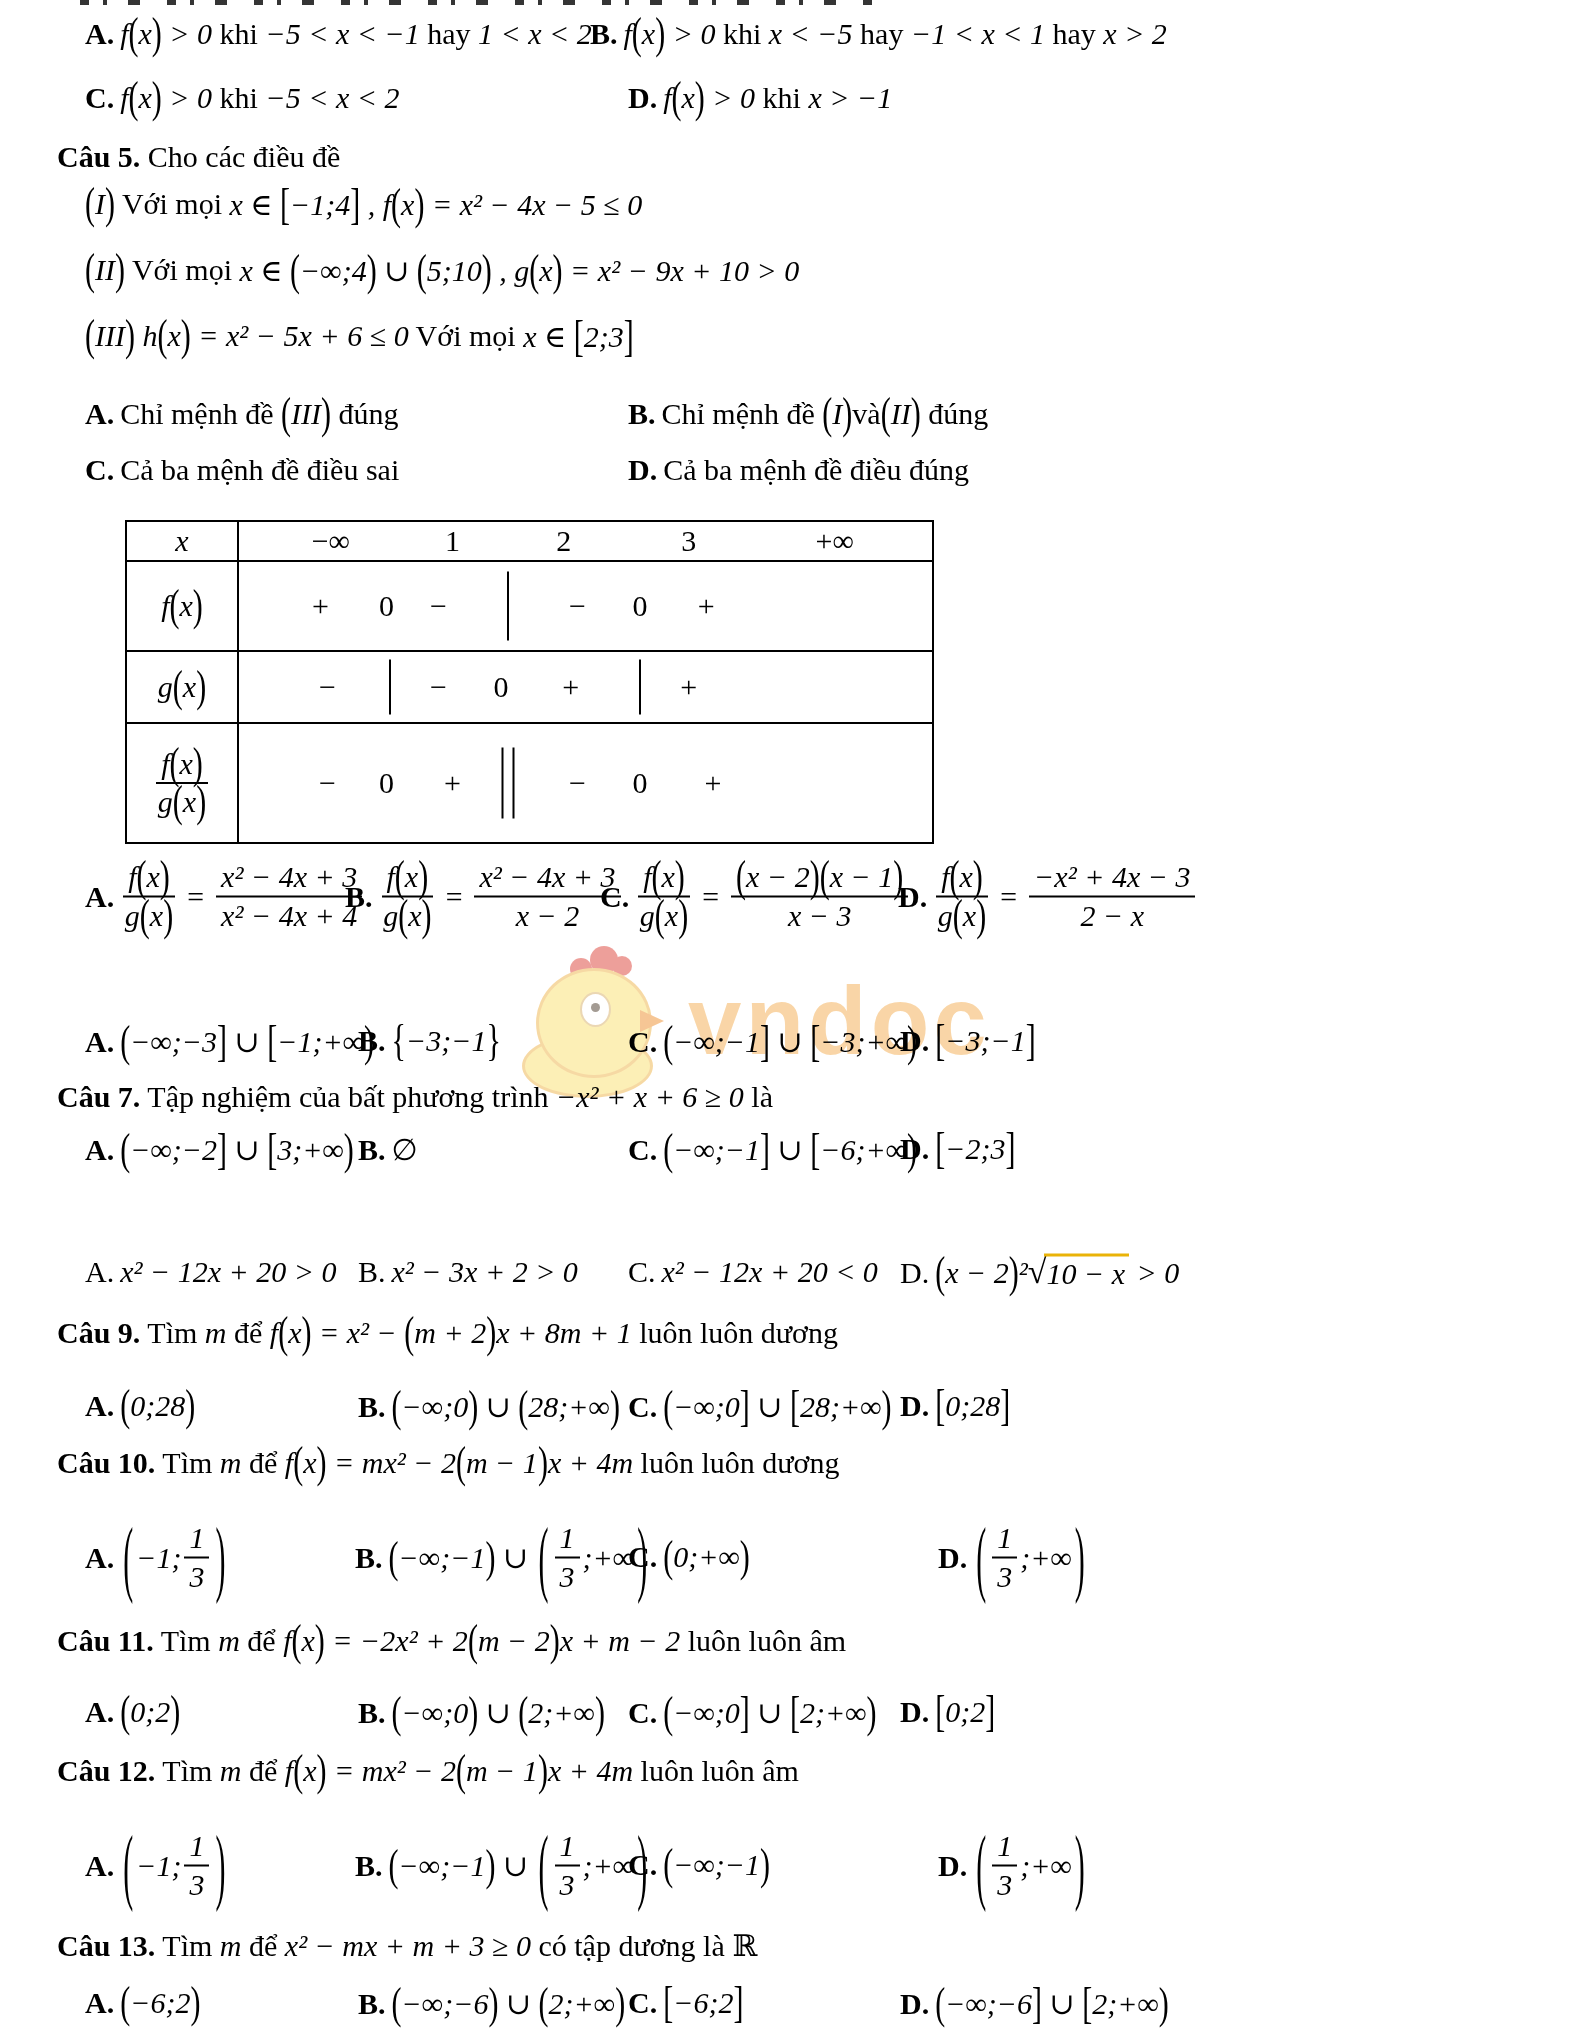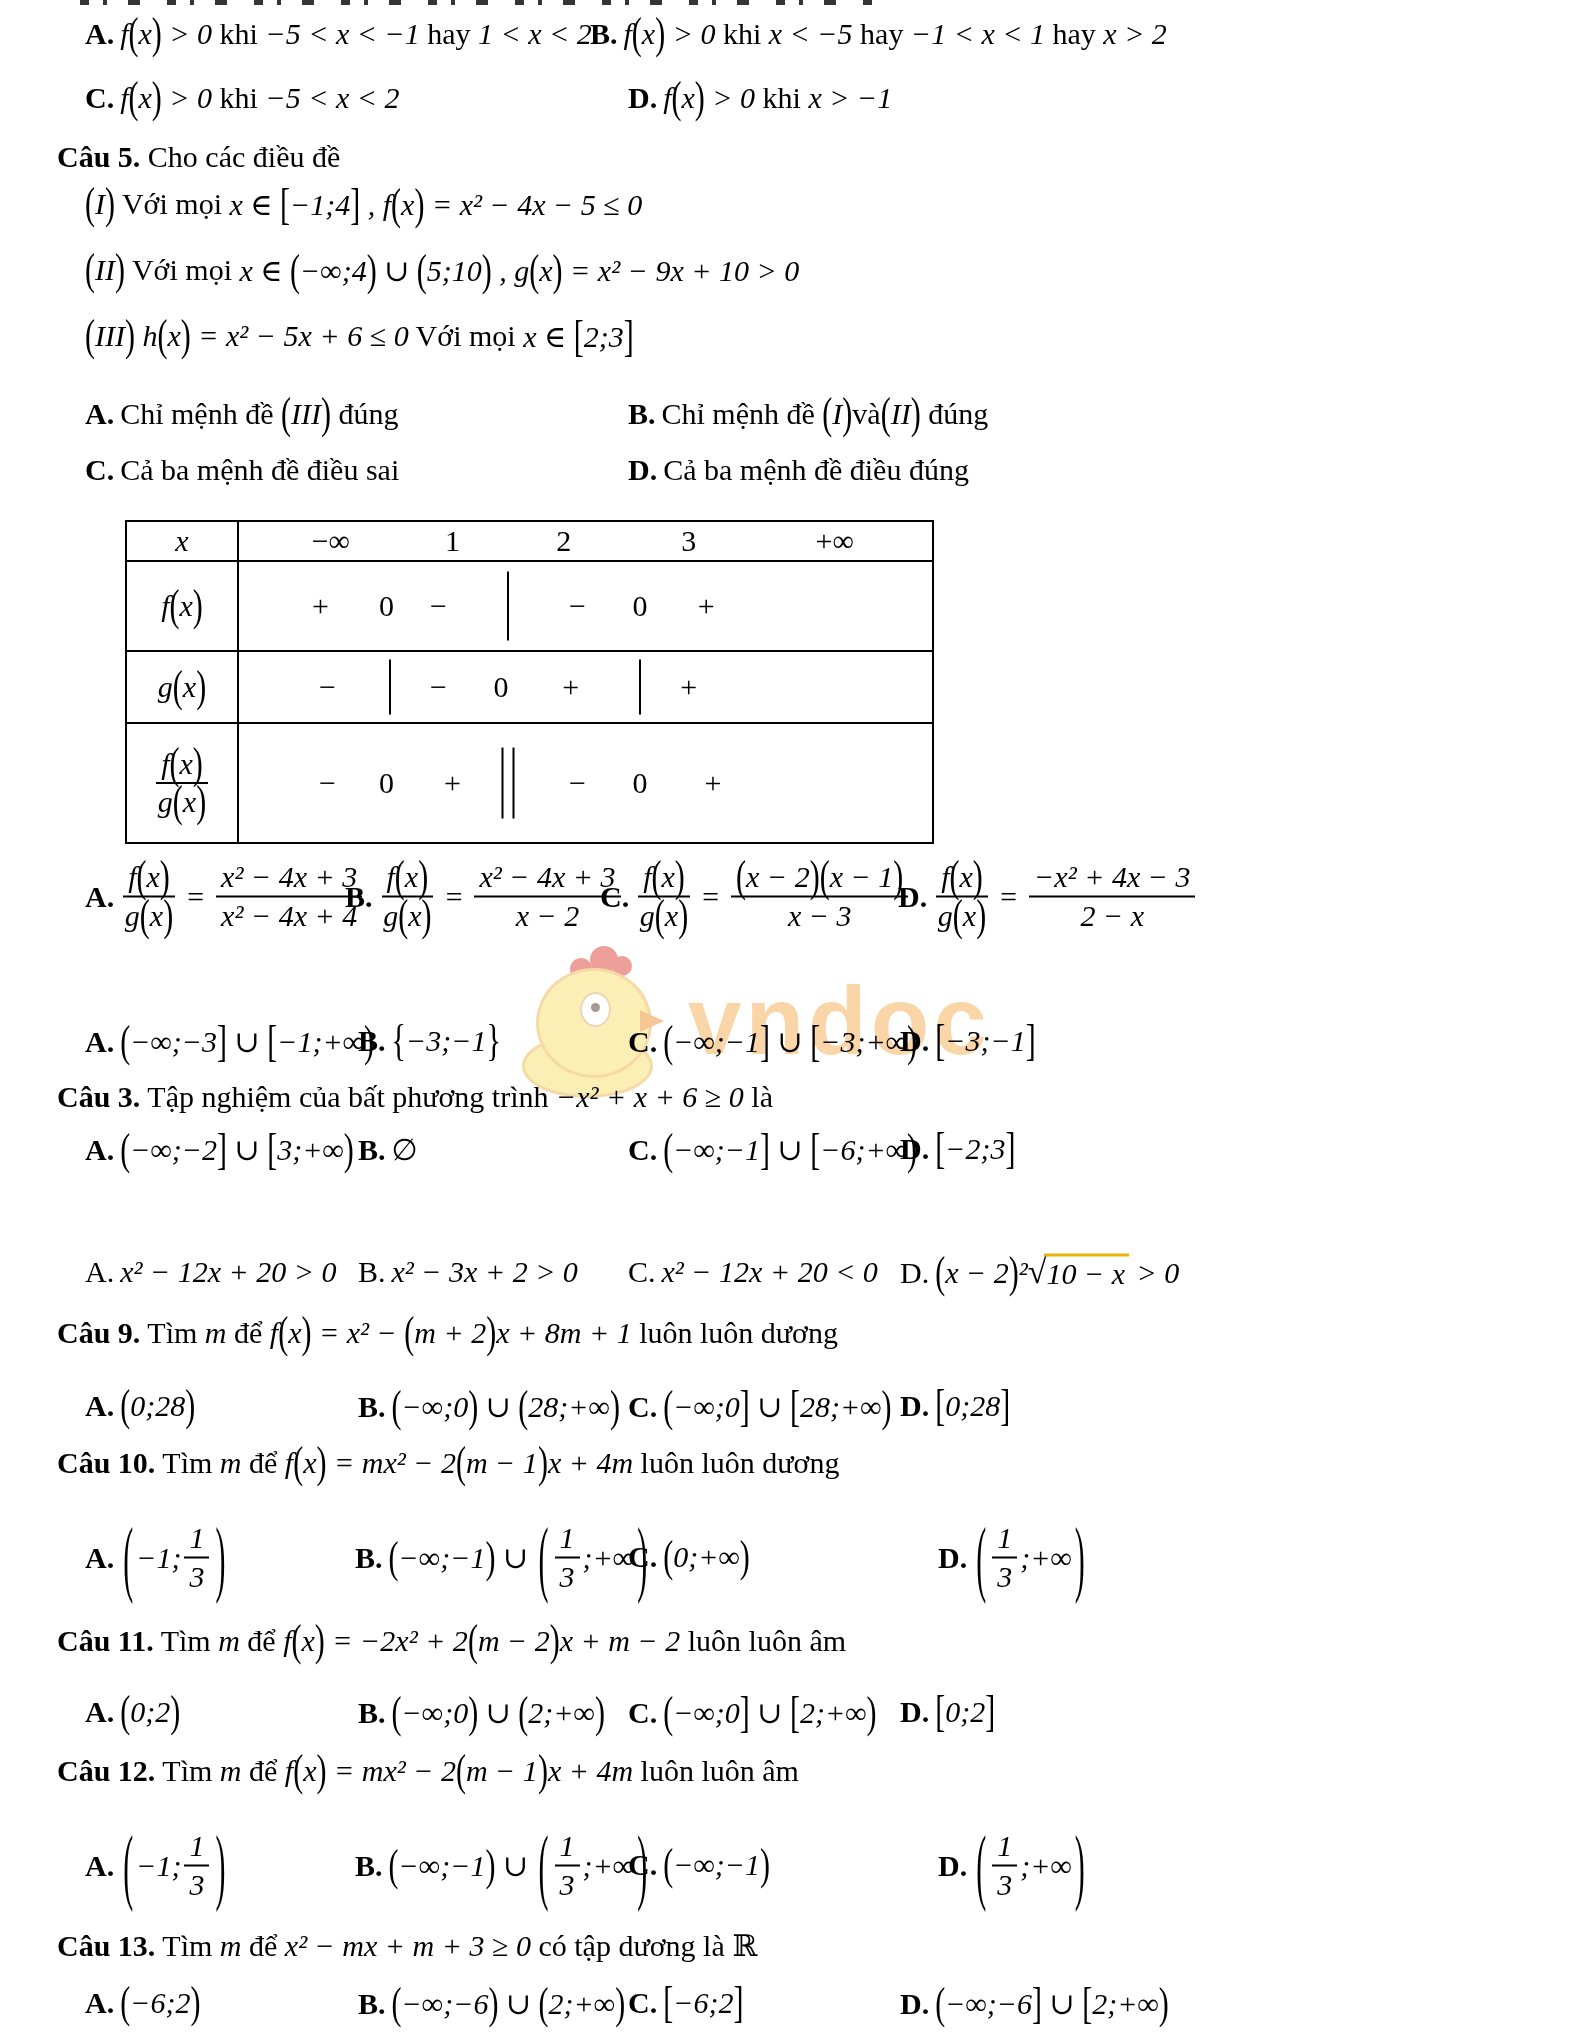--- a/index.html
+++ b/index.html
@@ -165,21 +165,21 @@
         <div class="opt" style="left: 345px;"><span class="olabel">B.</span><span class="frac"><span class="fnum"><span class="tok-m"><span class="mi">f</span><span class="tall">(</span><span class="mi">x</span><span class="tall">)</span></span></span><span class="fden"><span class="tok-m"><span class="mi">g</span><span class="tall">(</span><span class="mi">x</span><span class="tall">)</span></span></span></span><span class="tok-m"><span class="mi"> = </span></span><span class="frac"><span class="fnum"><span class="tok-m"><span class="mi">x² − 4x + 3</span></span></span><span class="fden"><span class="tok-m"><span class="mi">x − 2</span></span></span></span></div>
         <div class="opt" style="left: 600px;"><span class="olabel">C.</span><span class="frac"><span class="fnum"><span class="tok-m"><span class="mi">f</span><span class="tall">(</span><span class="mi">x</span><span class="tall">)</span></span></span><span class="fden"><span class="tok-m"><span class="mi">g</span><span class="tall">(</span><span class="mi">x</span><span class="tall">)</span></span></span></span><span class="tok-m"><span class="mi"> = </span></span><span class="frac"><span class="fnum"><span class="tok-m"><span class="tall">(</span><span class="mi">x − 2</span><span class="tall">)</span><span class="tall">(</span><span class="mi">x − 1</span><span class="tall">)</span></span></span><span class="fden"><span class="tok-m"><span class="mi">x − 3</span></span></span></span></div>
         <div class="opt" style="left: 898px;"><span class="olabel">D.</span><span class="frac"><span class="fnum"><span class="tok-m"><span class="mi">f</span><span class="tall">(</span><span class="mi">x</span><span class="tall">)</span></span></span><span class="fden"><span class="tok-m"><span class="mi">g</span><span class="tall">(</span><span class="mi">x</span><span class="tall">)</span></span></span></span><span class="tok-m"><span class="mi"> = </span></span><span class="frac"><span class="fnum"><span class="tok-m"><span class="mi">−x² + 4x − 3</span></span></span><span class="fden"><span class="tok-m"><span class="mi">2 − x</span></span></span></span></div>
       </div>
       <div class="opt-row" style="top: 1002px; height: 78px;">
         <div class="opt" style="left: 85px;"><span class="olabel">A.</span><span class="tok-m"><span class="tall">(</span><span class="mi">−∞;−3</span><span class="tall">]</span><span class="mi"> ∪ </span><span class="tall">[</span><span class="mi">−1;+∞</span><span class="tall">)</span></span></div>
         <div class="opt" style="left: 358px;"><span class="olabel">B.</span><span class="tok-m"><span class="tall">{</span><span class="mi">−3;−1</span><span class="tall">}</span></span></div>
         <div class="opt" style="left: 628px;"><span class="olabel">C.</span><span class="tok-m"><span class="tall">(</span><span class="mi">−∞;−1</span><span class="tall">]</span><span class="mi"> ∪ </span><span class="tall">[</span><span class="mi">−3;+∞</span><span class="tall">)</span></span></div>
         <div class="opt" style="left: 900px;"><span class="olabel">D.</span><span class="tok-m"><span class="tall">[</span><span class="mi">−3;−1</span><span class="tall">]</span></span></div>
       </div>
-      <div class="heading" style="top: 1080px; left: 57px;"><span class="tok-b">Câu 3.</span><span class="tok-r"> Tập nghiệm của bất phương trình </span><span class="tok-m"><span class="mi">−x² + x + 6 ≥ 0</span></span><span class="tok-r"> là</span></div>
+      <div class="heading" style="top: 1080px; left: 57px;"><span class="tok-b">Câu 7.</span><span class="tok-r"> Tập nghiệm của bất phương trình </span><span class="tok-m"><span class="mi">−x² + x + 6 ≥ 0</span></span><span class="tok-r"> là</span></div>
       <div class="opt-row" style="top: 1112px; height: 74px;">
         <div class="opt" style="left: 85px;"><span class="olabel">A.</span><span class="tok-m"><span class="tall">(</span><span class="mi">−∞;−2</span><span class="tall">]</span><span class="mi"> ∪ </span><span class="tall">[</span><span class="mi">3;+∞</span><span class="tall">)</span></span></div>
         <div class="opt" style="left: 358px;"><span class="olabel">B.</span><span class="tok-r">∅</span></div>
         <div class="opt" style="left: 628px;"><span class="olabel">C.</span><span class="tok-m"><span class="tall">(</span><span class="mi">−∞;−1</span><span class="tall">]</span><span class="mi"> ∪ </span><span class="tall">[</span><span class="mi">−6;+∞</span><span class="tall">)</span></span></div>
         <div class="opt" style="left: 900px;"><span class="olabel">D.</span><span class="tok-m"><span class="tall">[</span><span class="mi">−2;3</span><span class="tall">]</span></span></div>
       </div>
       <div class="opt-row" style="top: 1243px; height: 58px;">
         <div class="opt" style="left: 85px;"><span class="olabel plain">A.</span><span class="tok-m"><span class="mi">x² − 12x + 20 &gt; 0</span></span></div>
         <div class="opt" style="left: 358px;"><span class="olabel plain">B.</span><span class="tok-m"><span class="mi">x² − 3x + 2 &gt; 0</span></span></div>
         <div class="opt" style="left: 628px;"><span class="olabel plain">C.</span><span class="tok-m"><span class="mi">x² − 12x + 20 &lt; 0</span></span></div>

